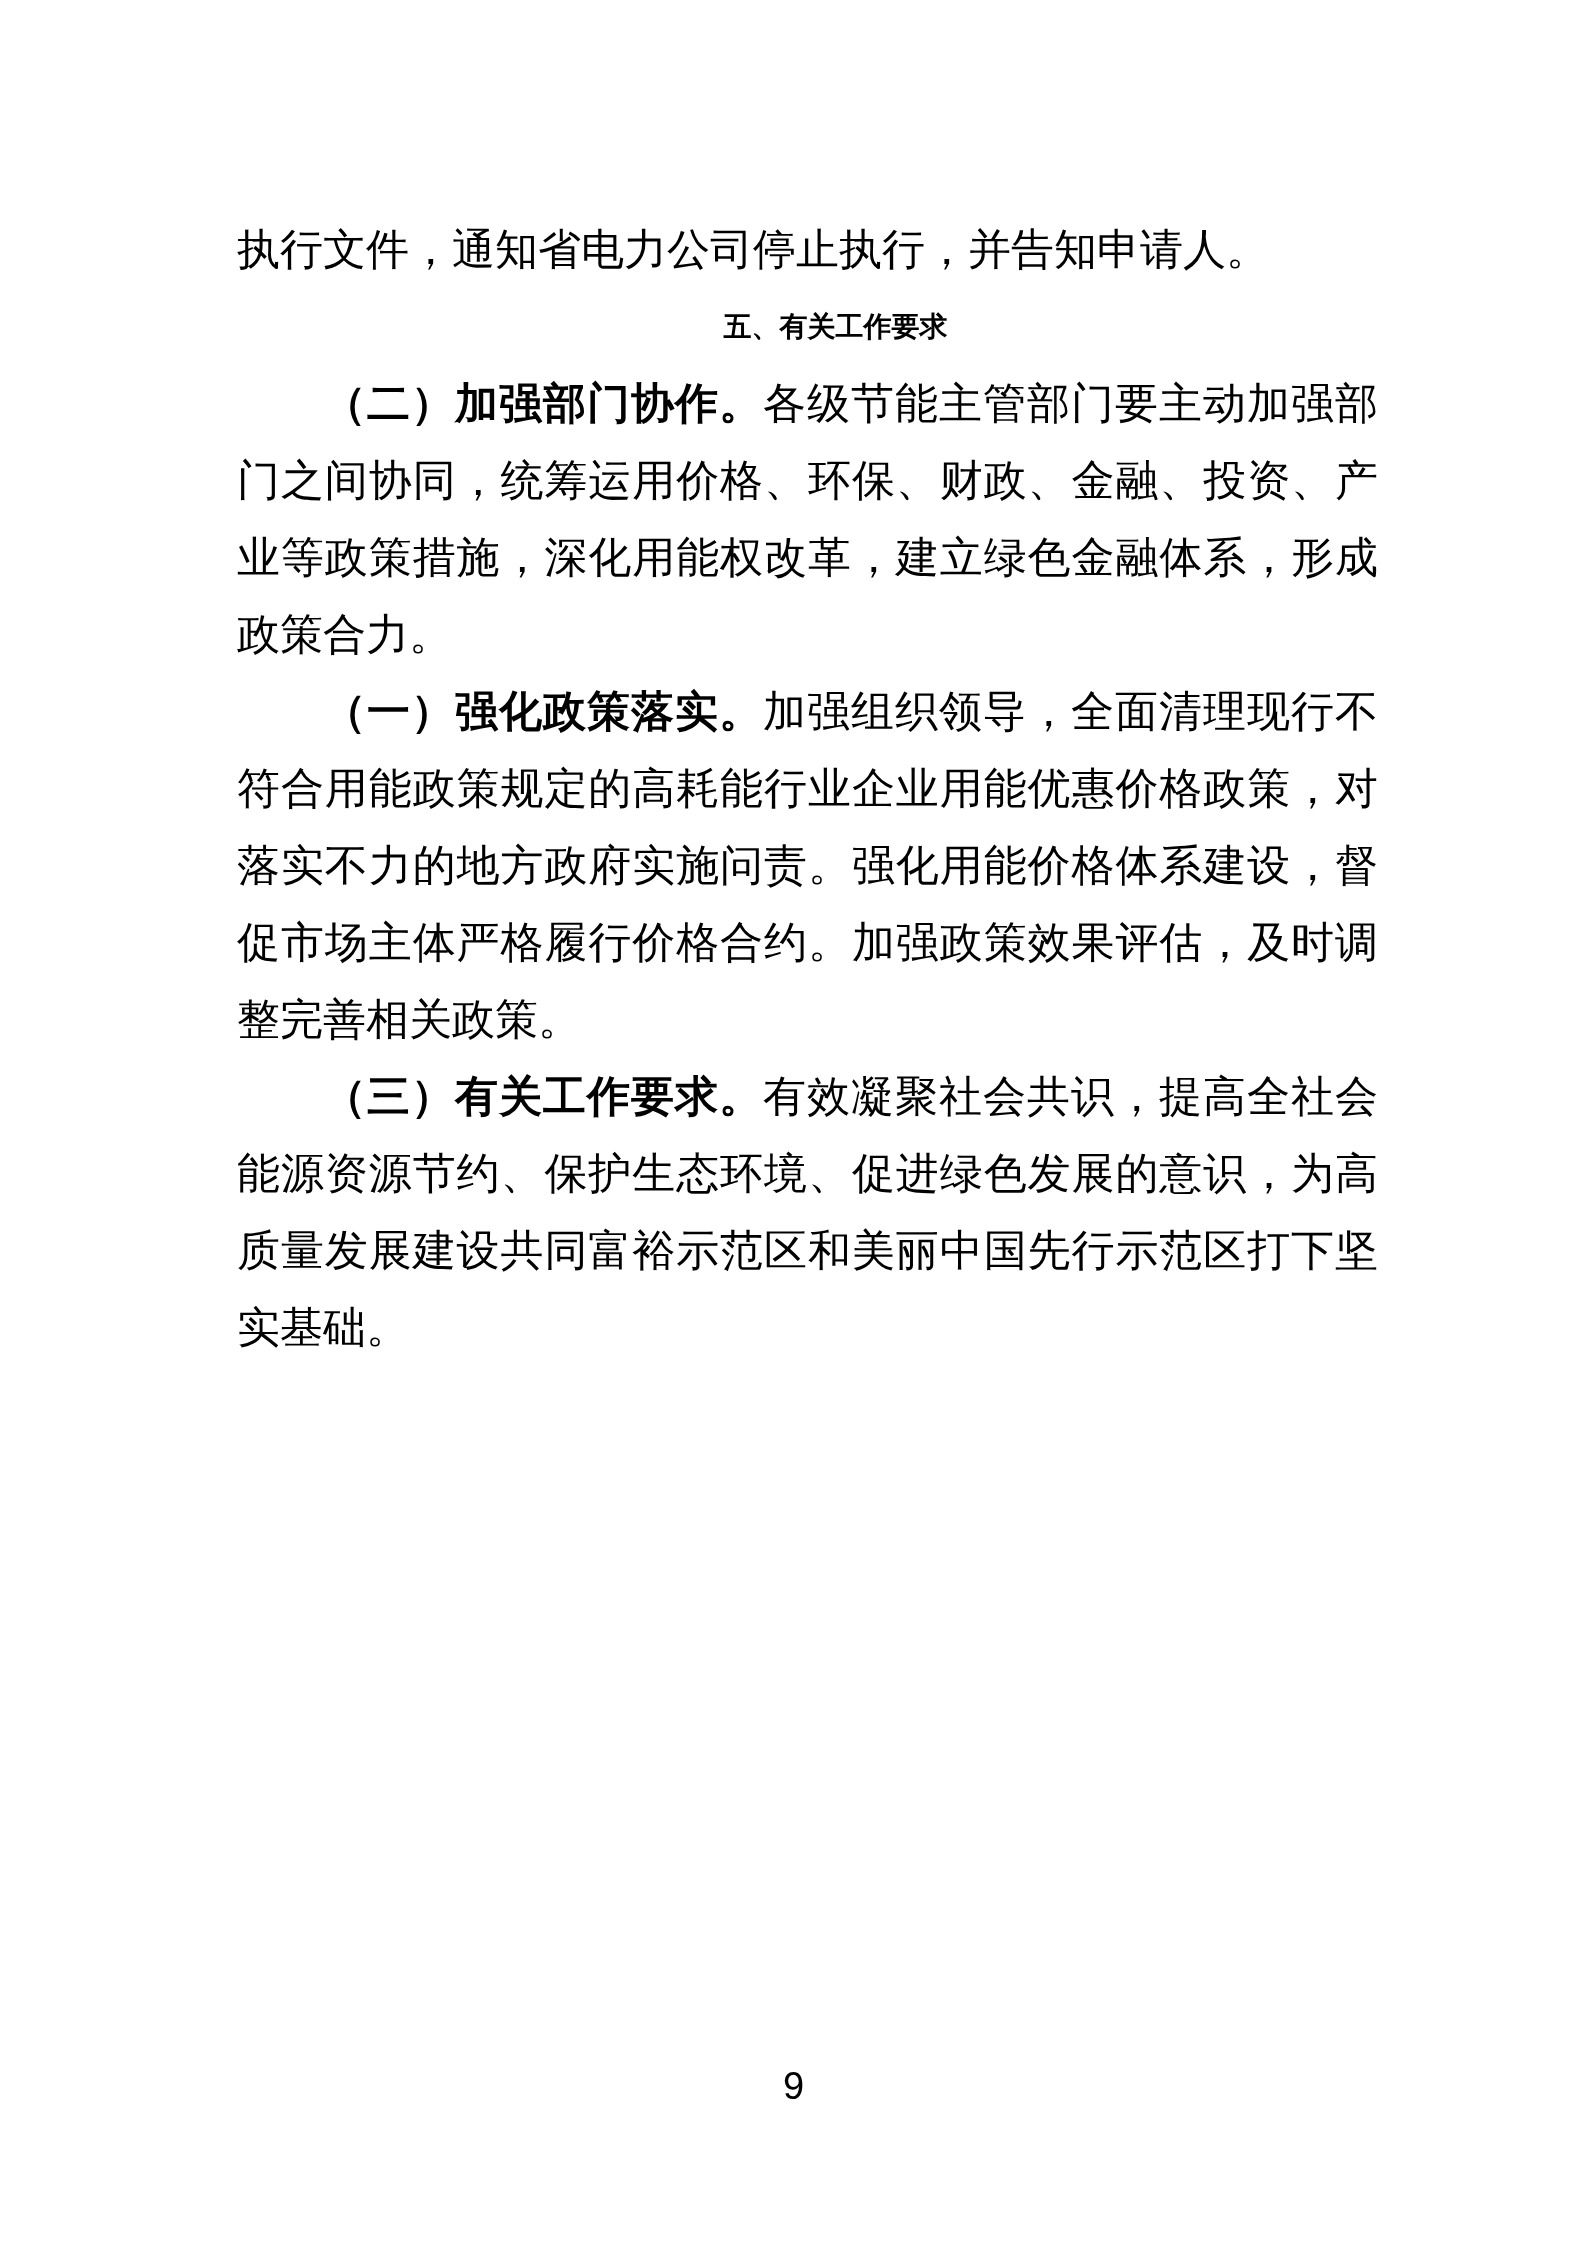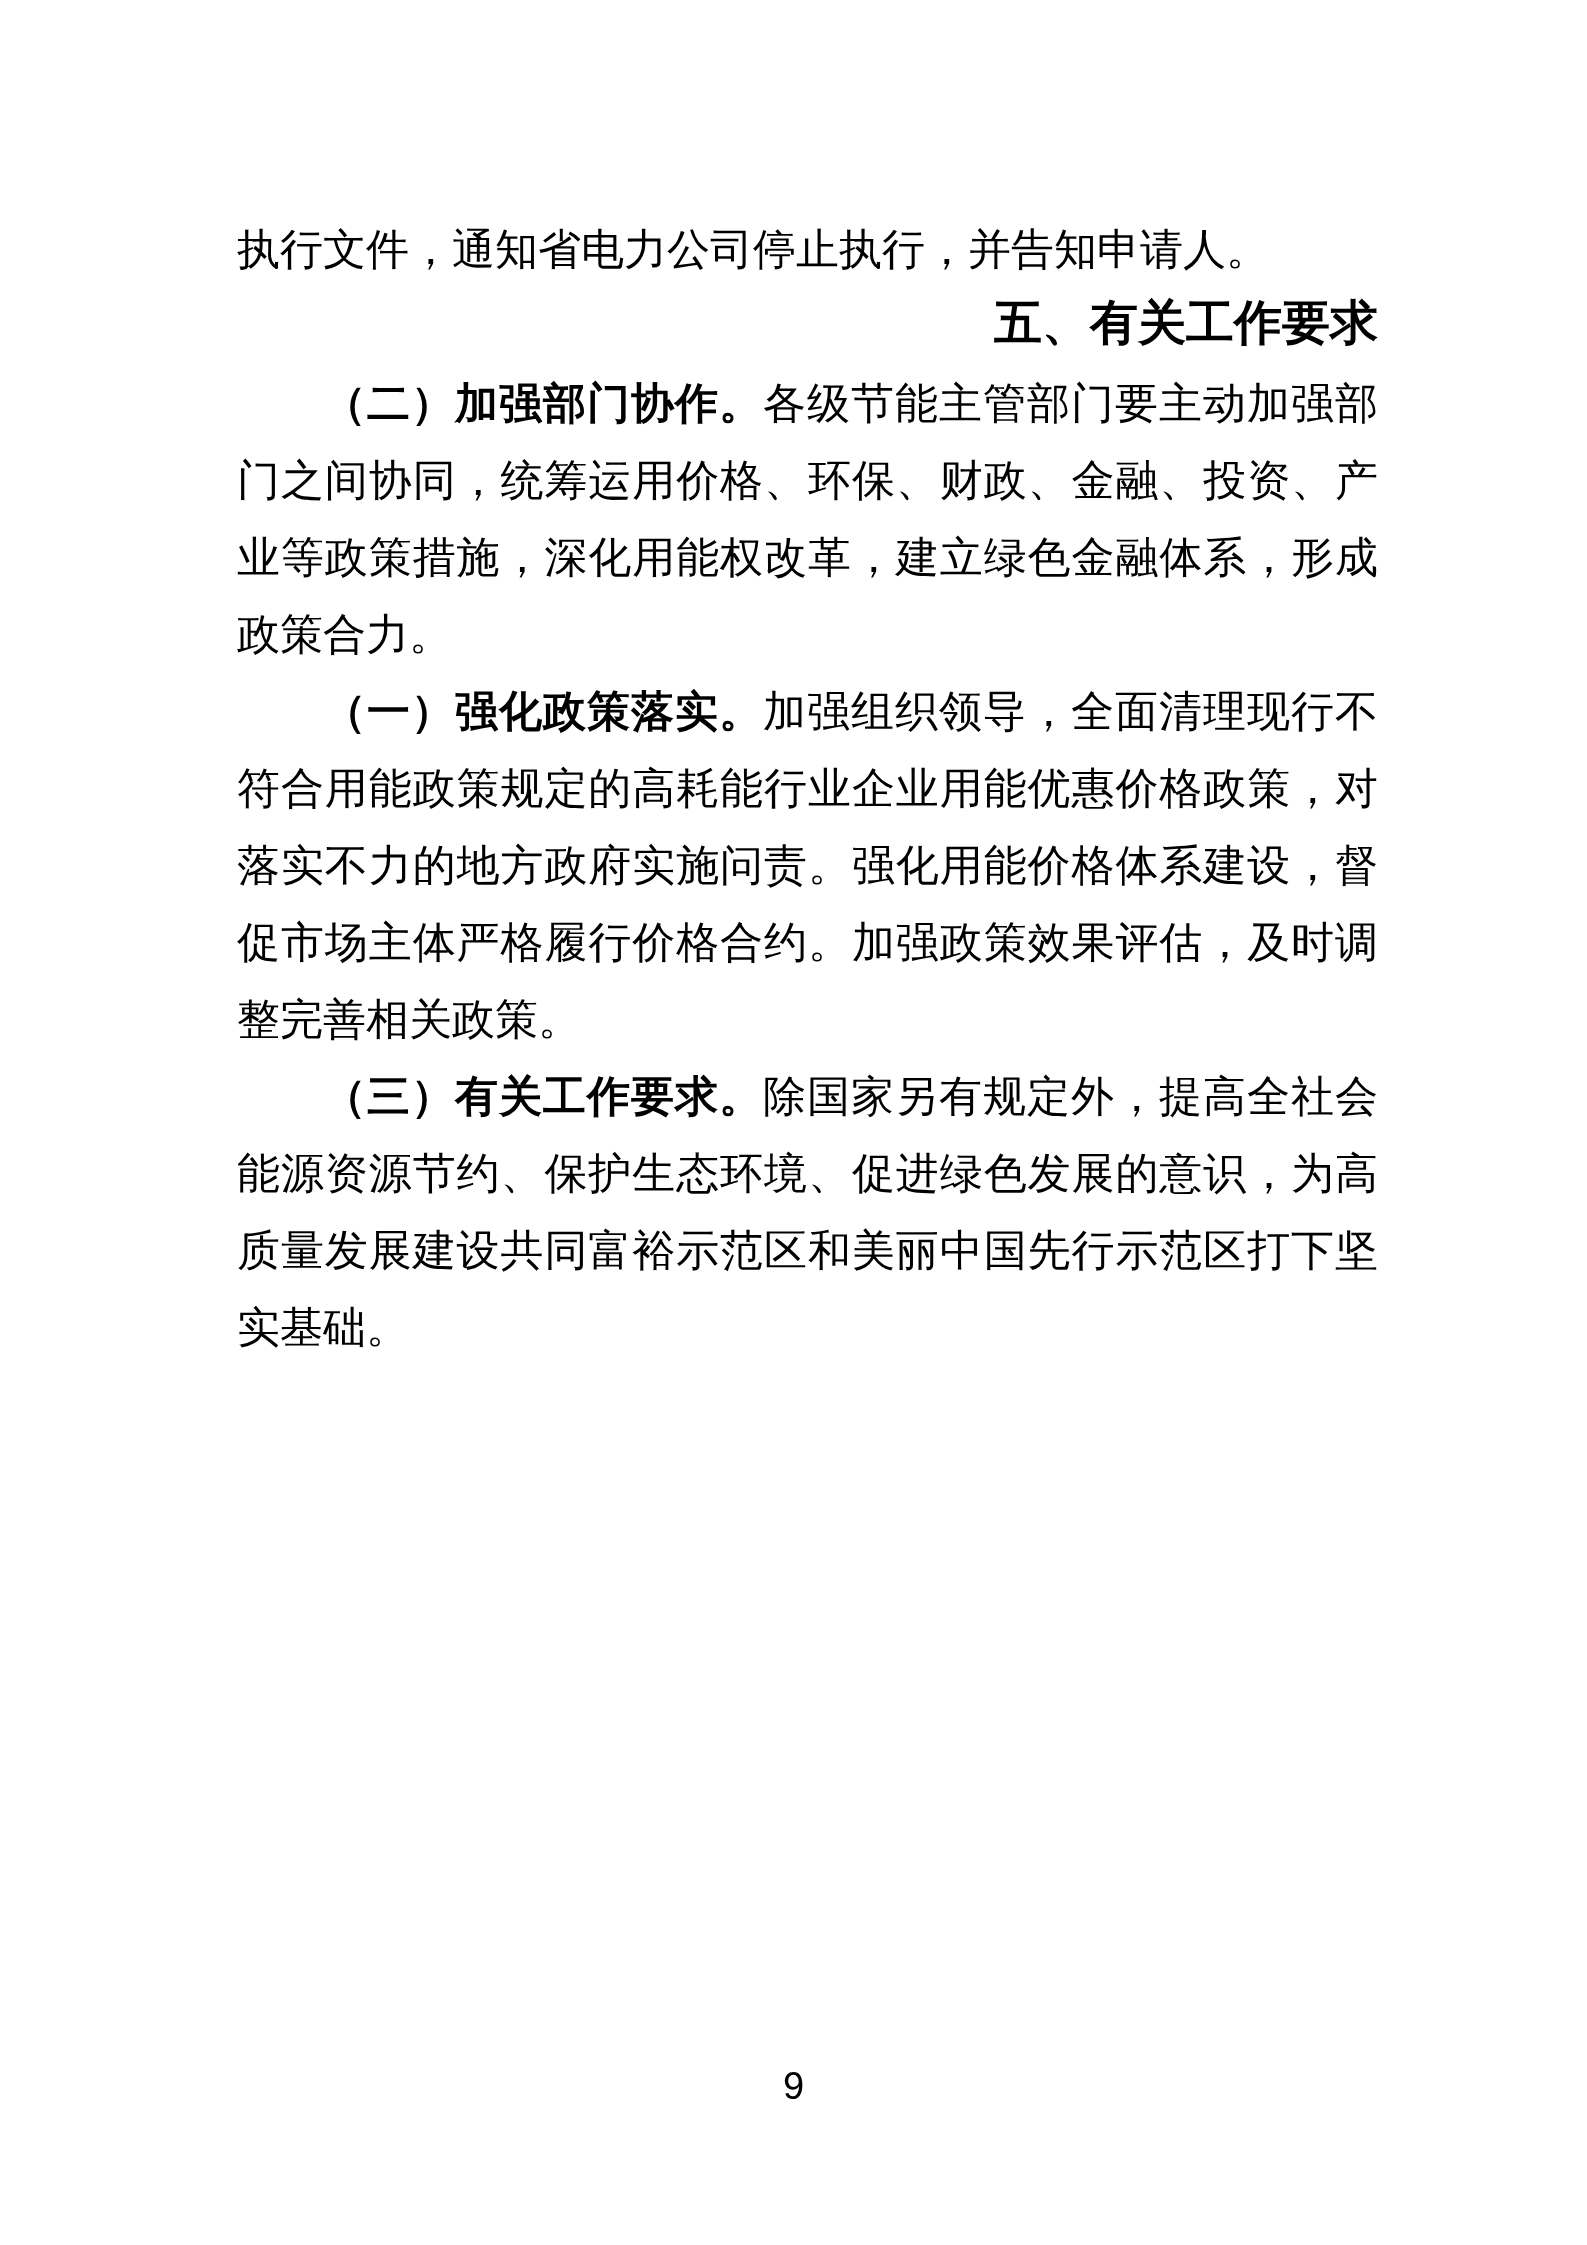--- a/index.html
+++ b/index.html
@@ -30,24 +30,24 @@
     padding: 0;
     text-indent: 2em;
   }
   .para.flush {
     text-indent: 0;
   }
   .section-heading {
     margin: 0;
     padding: 0;
     text-indent: 2em;
-    text-align: right;
-    font-family: Liberation Mono, monospace;
+    text-align: center;
+    font-family: Liberation Serif, serif;
     font-weight: bold;
-    font-size: 48px;
+    font-size: 28px;
     line-height: 77px;
   }
   .lead {
     font-weight: bold;
   }
   .page-footer {
     position: absolute;
     top: 2064px;
     left: 0;
     width: 100%;
@@ -70,20 +70,20 @@
 
   <p class="para">
     <span class="lead">（二）加强部门协作。</span><span>各级节能主管部门要主动加强部门之间协同，统筹运用价格、环保、财政、金融、投资、产业等政策措施，深化用能权改革，建立绿色金融体系，形成政策合力。</span>
   </p>
 
   <p class="para">
     <span class="lead">（一）强化政策落实。</span><span>加强组织领导，全面清理现行不符合用能政策规定的高耗能行业企业用能优惠价格政策，对落实不力的地方政府实施问责。强化用能价格体系建设，督促市场主体严格履行价格合约。加强政策效果评估，及时调整完善相关政策。</span>
   </p>
 
   <p class="para">
-    <span class="lead">（三）有关工作要求。</span><span>除国家另有规定外，提高全社会能源资源节约、保护生态环境、促进绿色发展的意识，为高质量发展建设共同富裕示范区和美丽中国先行示范区打下坚实基础。</span>
+    <span class="lead">（三）有关工作要求。</span><span>有效凝聚社会共识，提高全社会能源资源节约、保护生态环境、促进绿色发展的意识，为高质量发展建设共同富裕示范区和美丽中国先行示范区打下坚实基础。</span>
   </p>
 
 
 
 </div>
 
 <div class="page-footer">9</div>
 
 </body></html>

